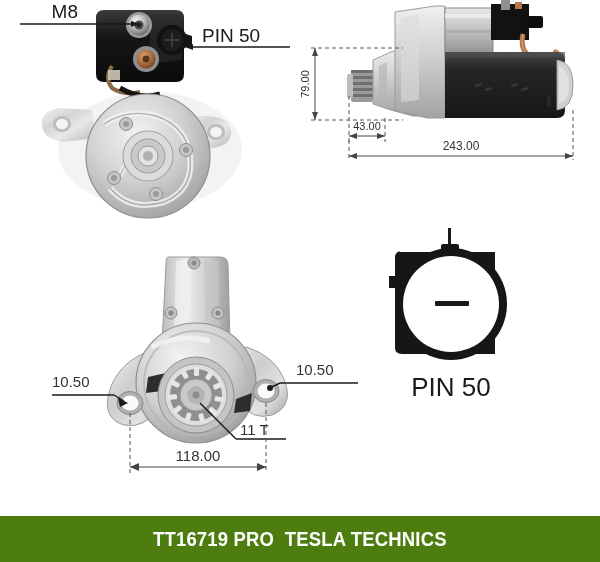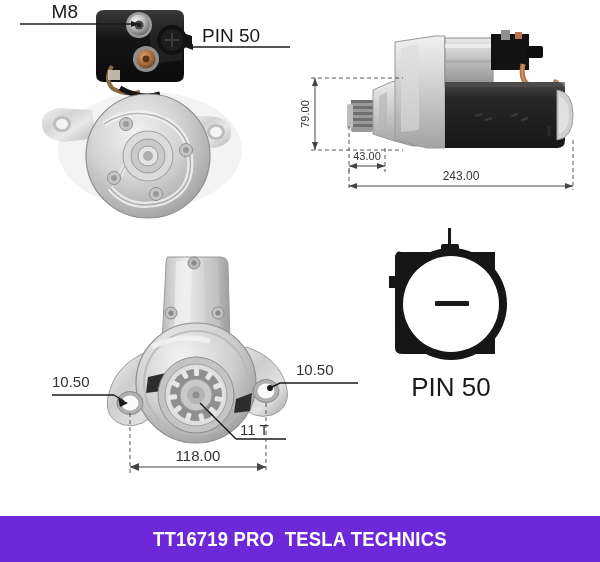--- a/index.html
+++ b/index.html
@@ -10,21 +10,21 @@
   }
   .page{position:absolute;inset:0;background:#fff;text-decoration:underline;}
   .panel{position:absolute;}
   svg{display:block;overflow:visible;}
   .dimtxt{font-family:"Liberation Sans",sans-serif;fill:#333;}
   .labtxt{font-family:"Liberation Sans",sans-serif;fill:#1a1a1a;}
 
   
   .brandbar{
     position:absolute;left:0;top:516px;width:600px;height:46px;
-    background:#6d28d9;display:flex;align-items:center;justify-content:center;
+    background:#4d7c0f;display:flex;align-items:center;justify-content:center;
   }
   .brandtxt{
     color:#fff;font-family:"Liberation Sans",sans-serif;
     font-weight:bold;font-size:21px;letter-spacing:.2px;
     transform:scaleX(.88);transform-origin:center;white-space:pre;
   }
 </style>
 </head>
 <body>
 
@@ -123,21 +123,21 @@
       </g>
 
       <g>
         <text class="labtxt" x="202" y="42" font-size="19" text-anchor="start">PIN 50</text>
         <line x1="188" y1="47" x2="290" y2="47" stroke="#1a1a1a" stroke-width="1.6"></line>
         <polygon points="185,47 193,44 193,50" fill="#1a1a1a"></polygon>
       </g>
     </svg>
   </div>
 
-  <div class="panel" style="left:295px;top:0;width:305px;height:170px;margin-top:30px;">
+  <div class="panel" style="left:295px;top:0;width:305px;height:170px;">
     <svg width="305" height="170" viewBox="0 0 305 170">
       <defs>
         <linearGradient id="alumS" x1="0" y1="0" x2="0" y2="1">
           <stop offset="0" stop-color="#f0f0f0"></stop>
             <stop offset=".45" stop-color="#cfcfcf"></stop>
           <stop offset="1" stop-color="#a3a3a3"></stop>
         </linearGradient>
         <linearGradient id="blkS" x1="0" y1="0" x2="0" y2="1">
           <stop offset="0" stop-color="#4a4a4a"></stop>
             <stop offset=".25" stop-color="#262626"></stop>

